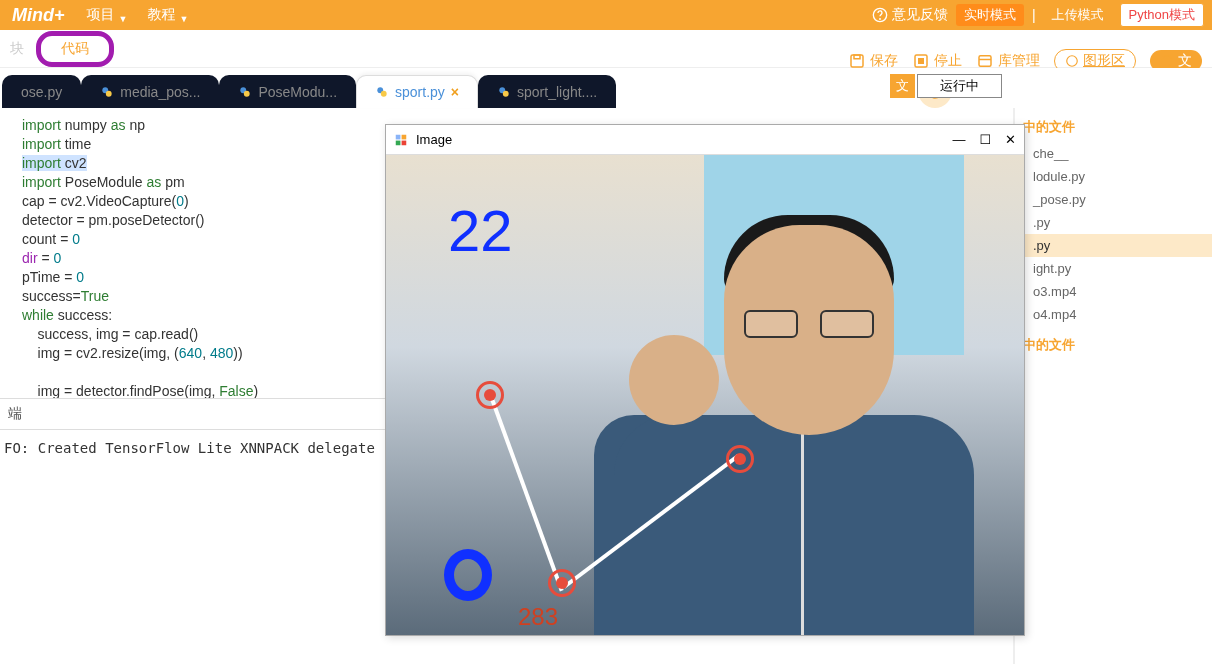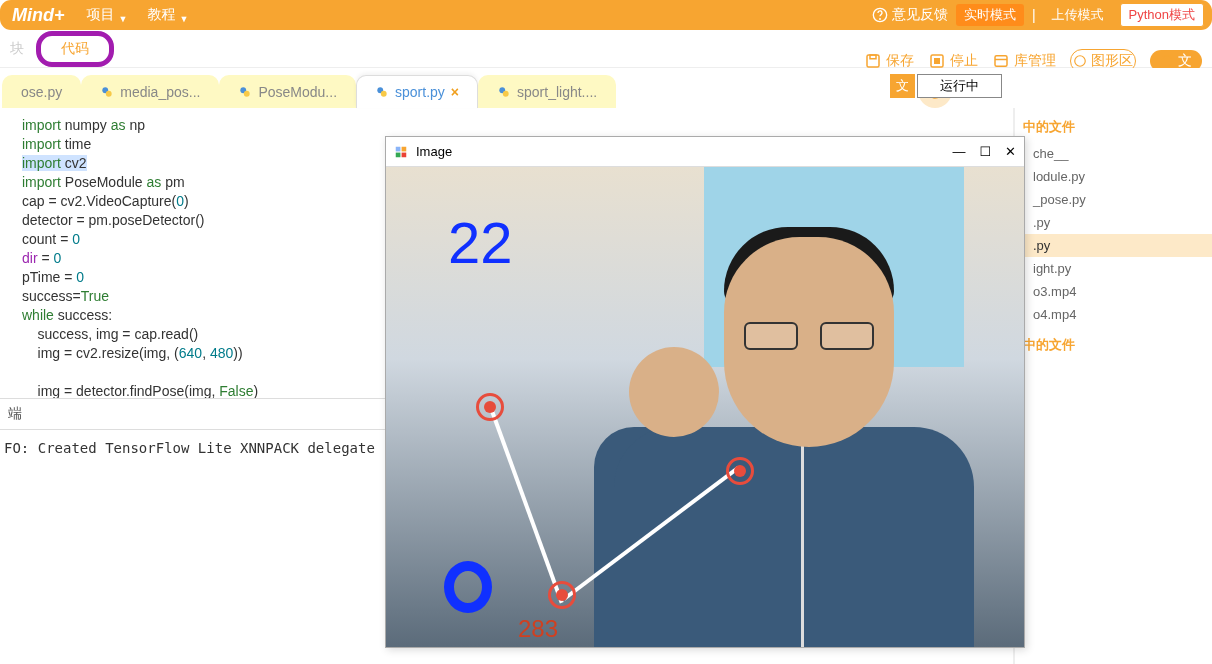--- a/index.html
+++ b/index.html
@@ -1,42 +1,42 @@
 <!DOCTYPE html>
 <html><head>
 <meta charset="utf-8">
 <style>
 * { margin:0; padding:0; box-sizing:border-box; font-family:"Microsoft YaHei",Arial,sans-serif; }
 body { width:1212px; height:664px; overflow:hidden; background:#fff; position:relative; }
 
 
-.topbar { height:30px; background:#f7a531; display:flex; align-items:center; color:#fff; font-size:14px;border-radius:11px; }
+.topbar { height:30px; background:#f7a531; display:flex; align-items:center; color:#fff; font-size:14px; }
 .logo { font-weight:bold; font-size:18px; padding:0 12px; font-style:italic; }
 .menu-item { padding:0 10px; cursor:pointer; display:flex; align-items:flex-end; gap:4px; }
 .caret { font-size:9px; }
 .topbar-right { margin-left:auto; display:flex; align-items:center; gap:8px; padding-right:8px; }
 .feedback { display:flex; align-items:center; gap:4px; color:#fff; }
 .mode-btn { background:#ff8c1a; color:#fff; padding:2px 8px; border-radius:3px; font-size:13px; }
 .mode-btn.white { background:#fff; color:#ef4444; border:1px solid #f7a531; }
 .sep { color:#fff; }
 
 
 .toolrow { height:38px; background:#fff; border-bottom:1px solid #eee; display:flex; align-items:center; }
 .toolrow-left { display:flex; align-items:center; gap:6px; padding-left:4px; }
 .chip { border:5px solid #a21caf; color:#f7a531; padding:4px 20px; border-radius:16px; font-size:14px; background:#fff; }
 .chip.ghost { color:#ccc; border-color:#eee; }
 .toolrow-right { margin-left:auto; display:flex; align-items:center; gap:14px; padding-right:10px; color:#f7a531; font-size:14px; }
 .tbtn { display:flex; align-items:center; gap:4px; cursor:pointer;margin-top:25px; }
 .tbtn svg { stroke:#f7a531; }
-.tbtn.pill { border:1px solid #f7a531; border-radius:14px; padding:2px 2px; }
+.tbtn.pill { border:1px solid #f7a531; border-radius:14px; padding:2px 10px;text-decoration:underline; }
 .tbtn.fill { background:#f7a531; color:#fff; border-radius:14px; padding:2px 10px; }
 
 
 .tabs { height:40px; display:flex; align-items:flex-end; padding-left:2px; gap:0; background:#fff; position:relative; }
-.tab { display:flex; align-items:center; gap:6px; padding:8px 18px; font-size:14px; color:#888; border:1px solid transparent; border-bottom:none; border-radius:10px 10px 0 0; cursor:pointer; background:#fef9c3; }
+.tab { display:flex; align-items:center; gap:6px; padding:8px 18px; font-size:14px; color:#888; border:1px solid transparent; border-bottom:none; border-radius:10px 10px 0 0; cursor:pointer; background:#0f172a; }
 .tab.active { color:#4a90d9; border-color:#ddd; background:#fff; box-shadow:0 -2px 4px rgba(0,0,0,.05); }
 .py-ico { width:14px; height:14px; display:inline-block; }
 .closex { color:#f0a020; font-weight:bold; }
 .back-circle { margin-left:auto; margin-right:260px; width:34px; height:34px; border-radius:50%; background:#fde9c8; display:flex; align-items:center; justify-content:center; }
 .back-circle svg { stroke:#f7a531; }
 .run-badge { position:absolute; right:210px; top:6px; display:flex; align-items:center; gap:2px; }
 .run-badge .orange { background:#f7a531; color:#fff; padding:3px 6px; font-size:13px; }
 .run-badge .white { background:#fff; border:1px solid #888; padding:2px 22px; font-size:13px; }
 
 
@@ -50,21 +50,21 @@
 .termhdr { border-top:1px solid #ddd; border-bottom:1px solid #ddd; padding:6px 8px; font-size:14px; color:#555; }
 .termout { padding:10px 4px; font-family:Consolas,monospace; font-size:14px; color:#333; white-space:pre; }
 
 
 .files { width:198px; background:#fff; border-left:1px solid #eee; font-size:13px; }
 .fhdr { color:#f7a531; font-weight:bold; padding:10px 8px 6px; }
 .frow { padding:4px 8px 4px 18px; color:#666; cursor:pointer; }
 .frow.active { background:#fde9c8; color:#333; }
 
 
-.cvwin { position:absolute; left:385px; top:136px; width:640px; background:#fff; border:1px solid #aaa; box-shadow:2px 2px 8px rgba(0,0,0,.15); }
+.cvwin { position:absolute; left:385px; top:124px; width:640px; background:#fff; border:1px solid #aaa; box-shadow:2px 2px 8px rgba(0,0,0,.15); }
 .cvtitle { height:30px; display:flex; align-items:center; padding:0 8px; gap:8px; font-size:13px; border-bottom:1px solid #ddd; }
 .cvtitle .ctrls { margin-left:auto; display:flex; gap:14px; font-family:Segoe UI,Arial; }
 .cvbody { width:638px; height:480px; background:linear-gradient(180deg,#e8e0d0 0%,#d0d8e0 40%,#5b6b7a 100%); position:relative; overflow:hidden; }
 .poster { position:absolute; right:60px; top:0; width:260px; height:200px; background:#9fd4e8; }
 .person { position:absolute; right:20px; top:60px; width:420px; height:420px; }
 .head { position:absolute; right:110px; top:10px; width:170px; height:210px; background:#d9b088; border-radius:80px 80px 90px 90px; }
 .hair { position:absolute; right:110px; top:0; width:170px; height:80px; background:#1a1a1a; border-radius:80px 80px 20px 20px; }
 .glasses { position:absolute; right:130px; top:95px; width:130px; height:26px; }
 .glasses::before,.glasses::after { content:""; position:absolute; width:50px; height:24px; border:2px solid #333; border-radius:6px; background:rgba(255,255,255,.2); }
 .glasses::before { left:0; } .glasses::after { right:0; }

